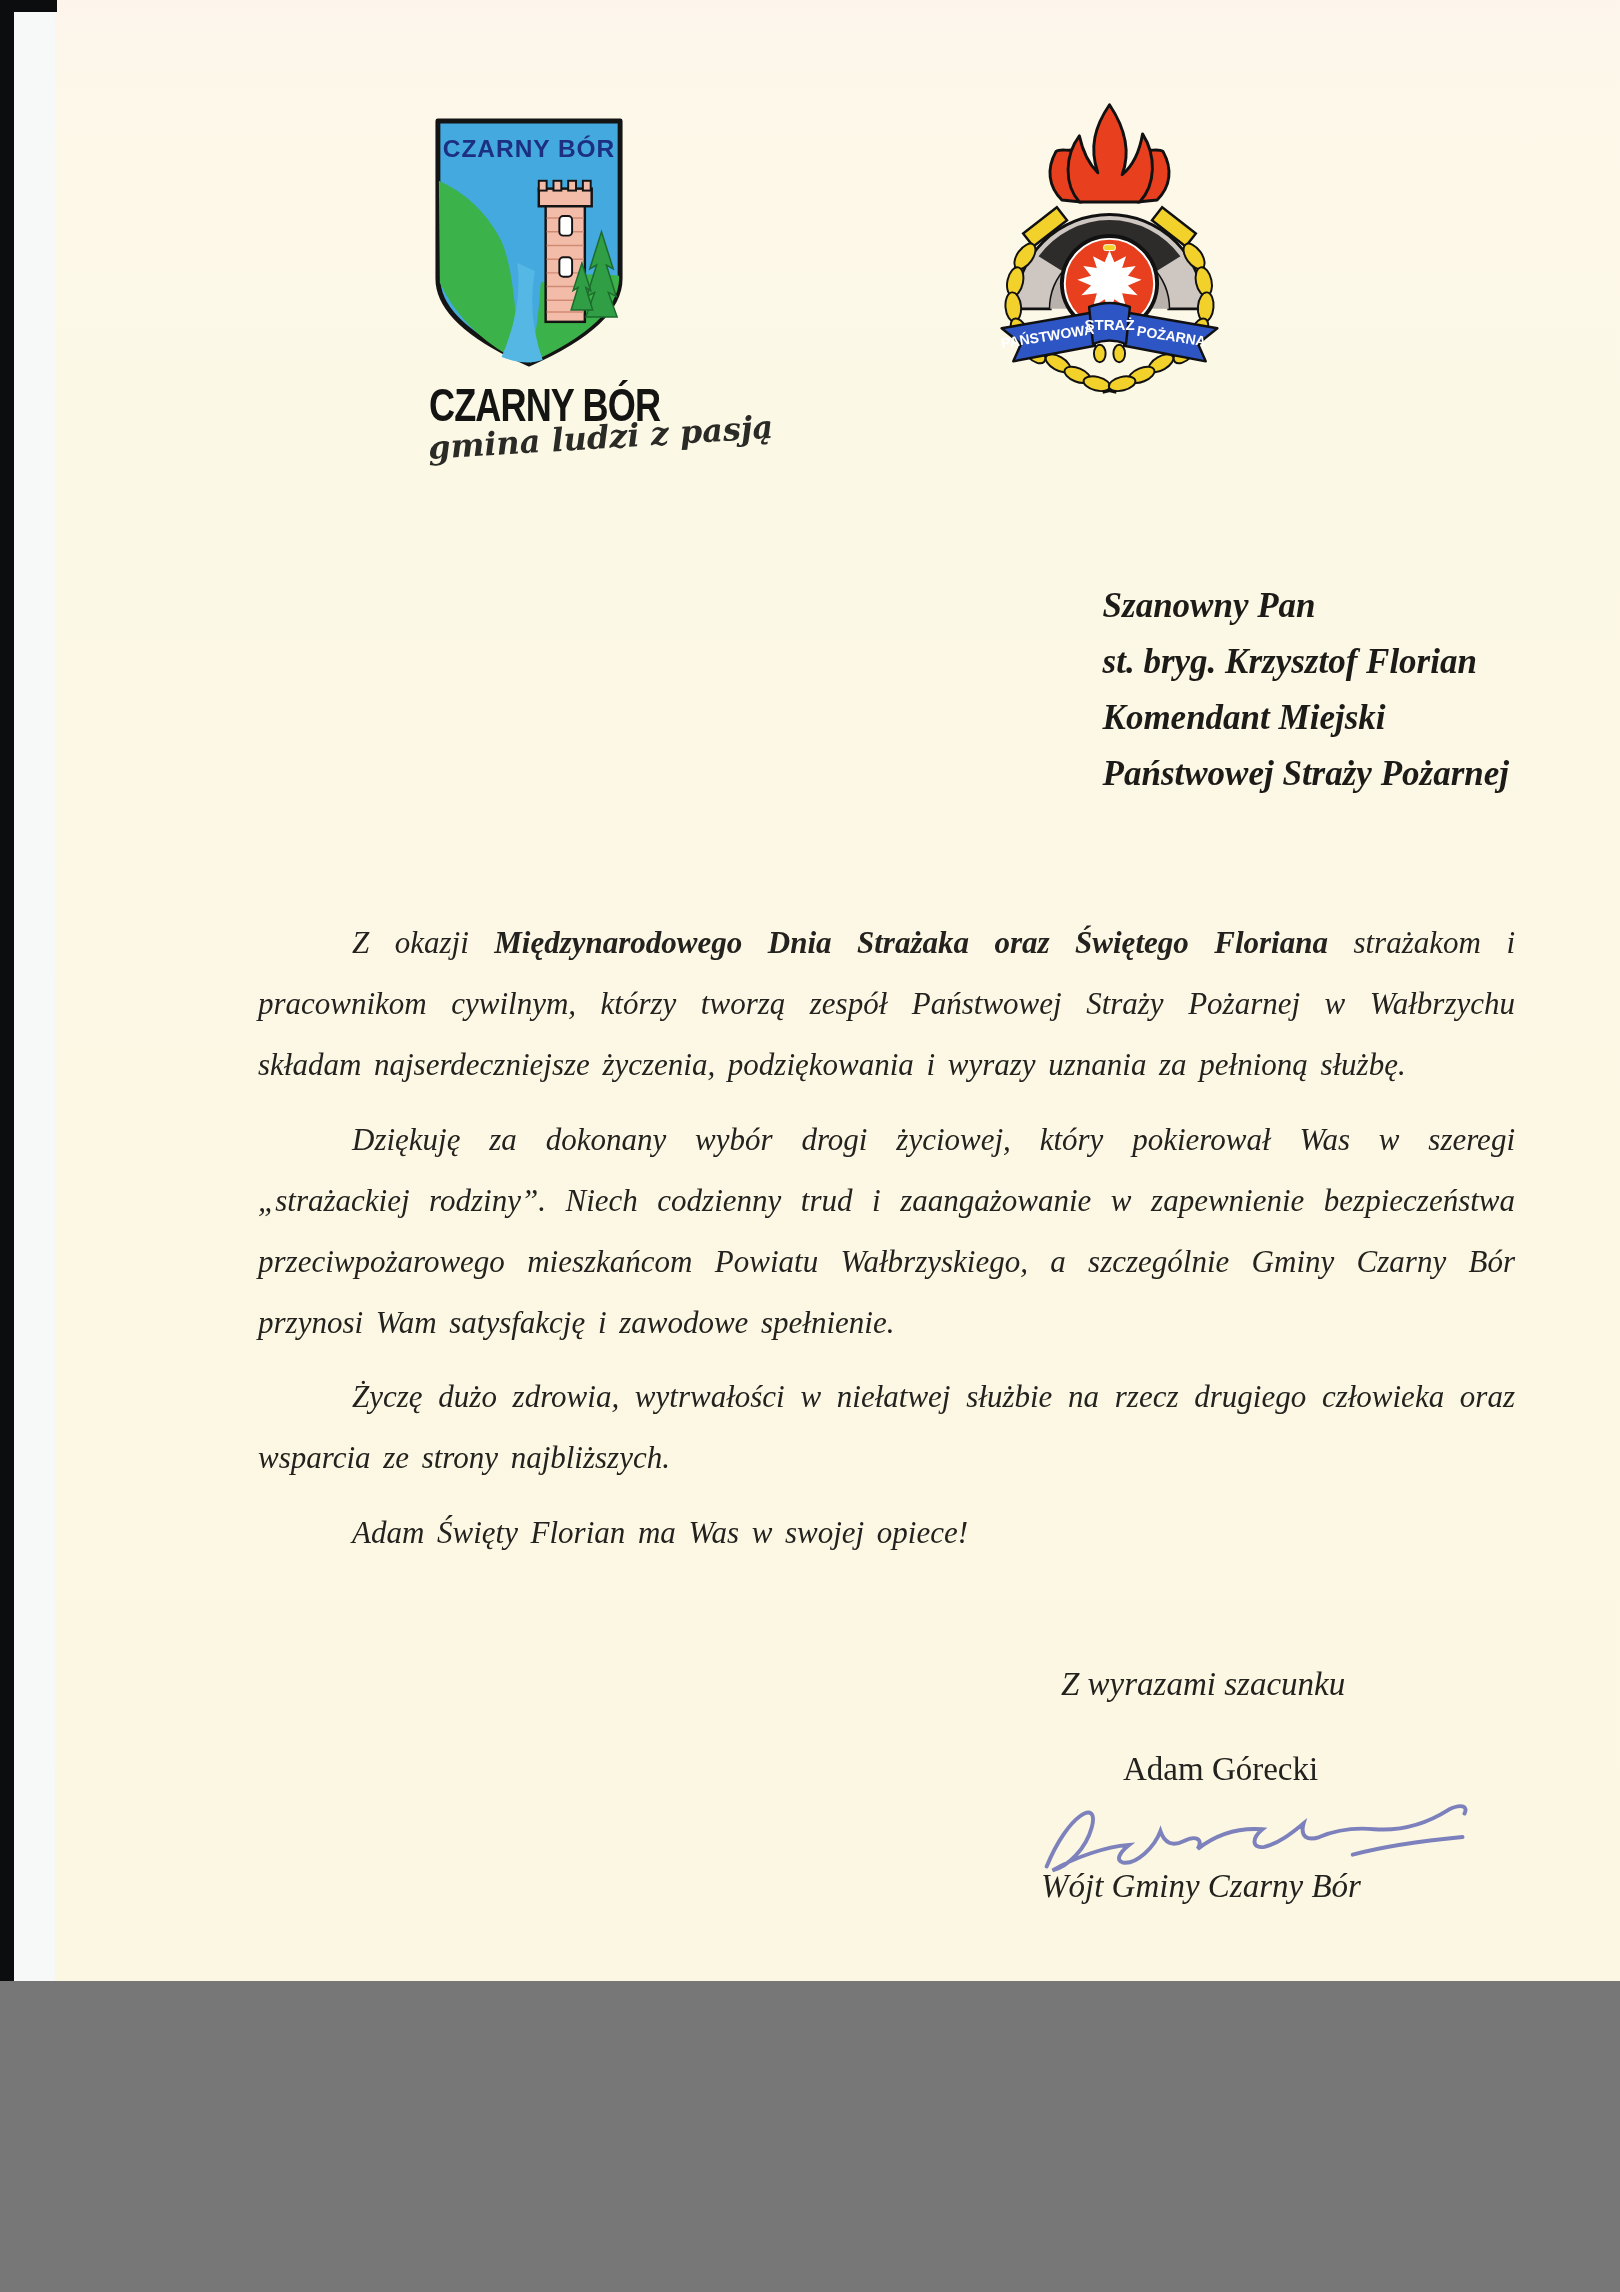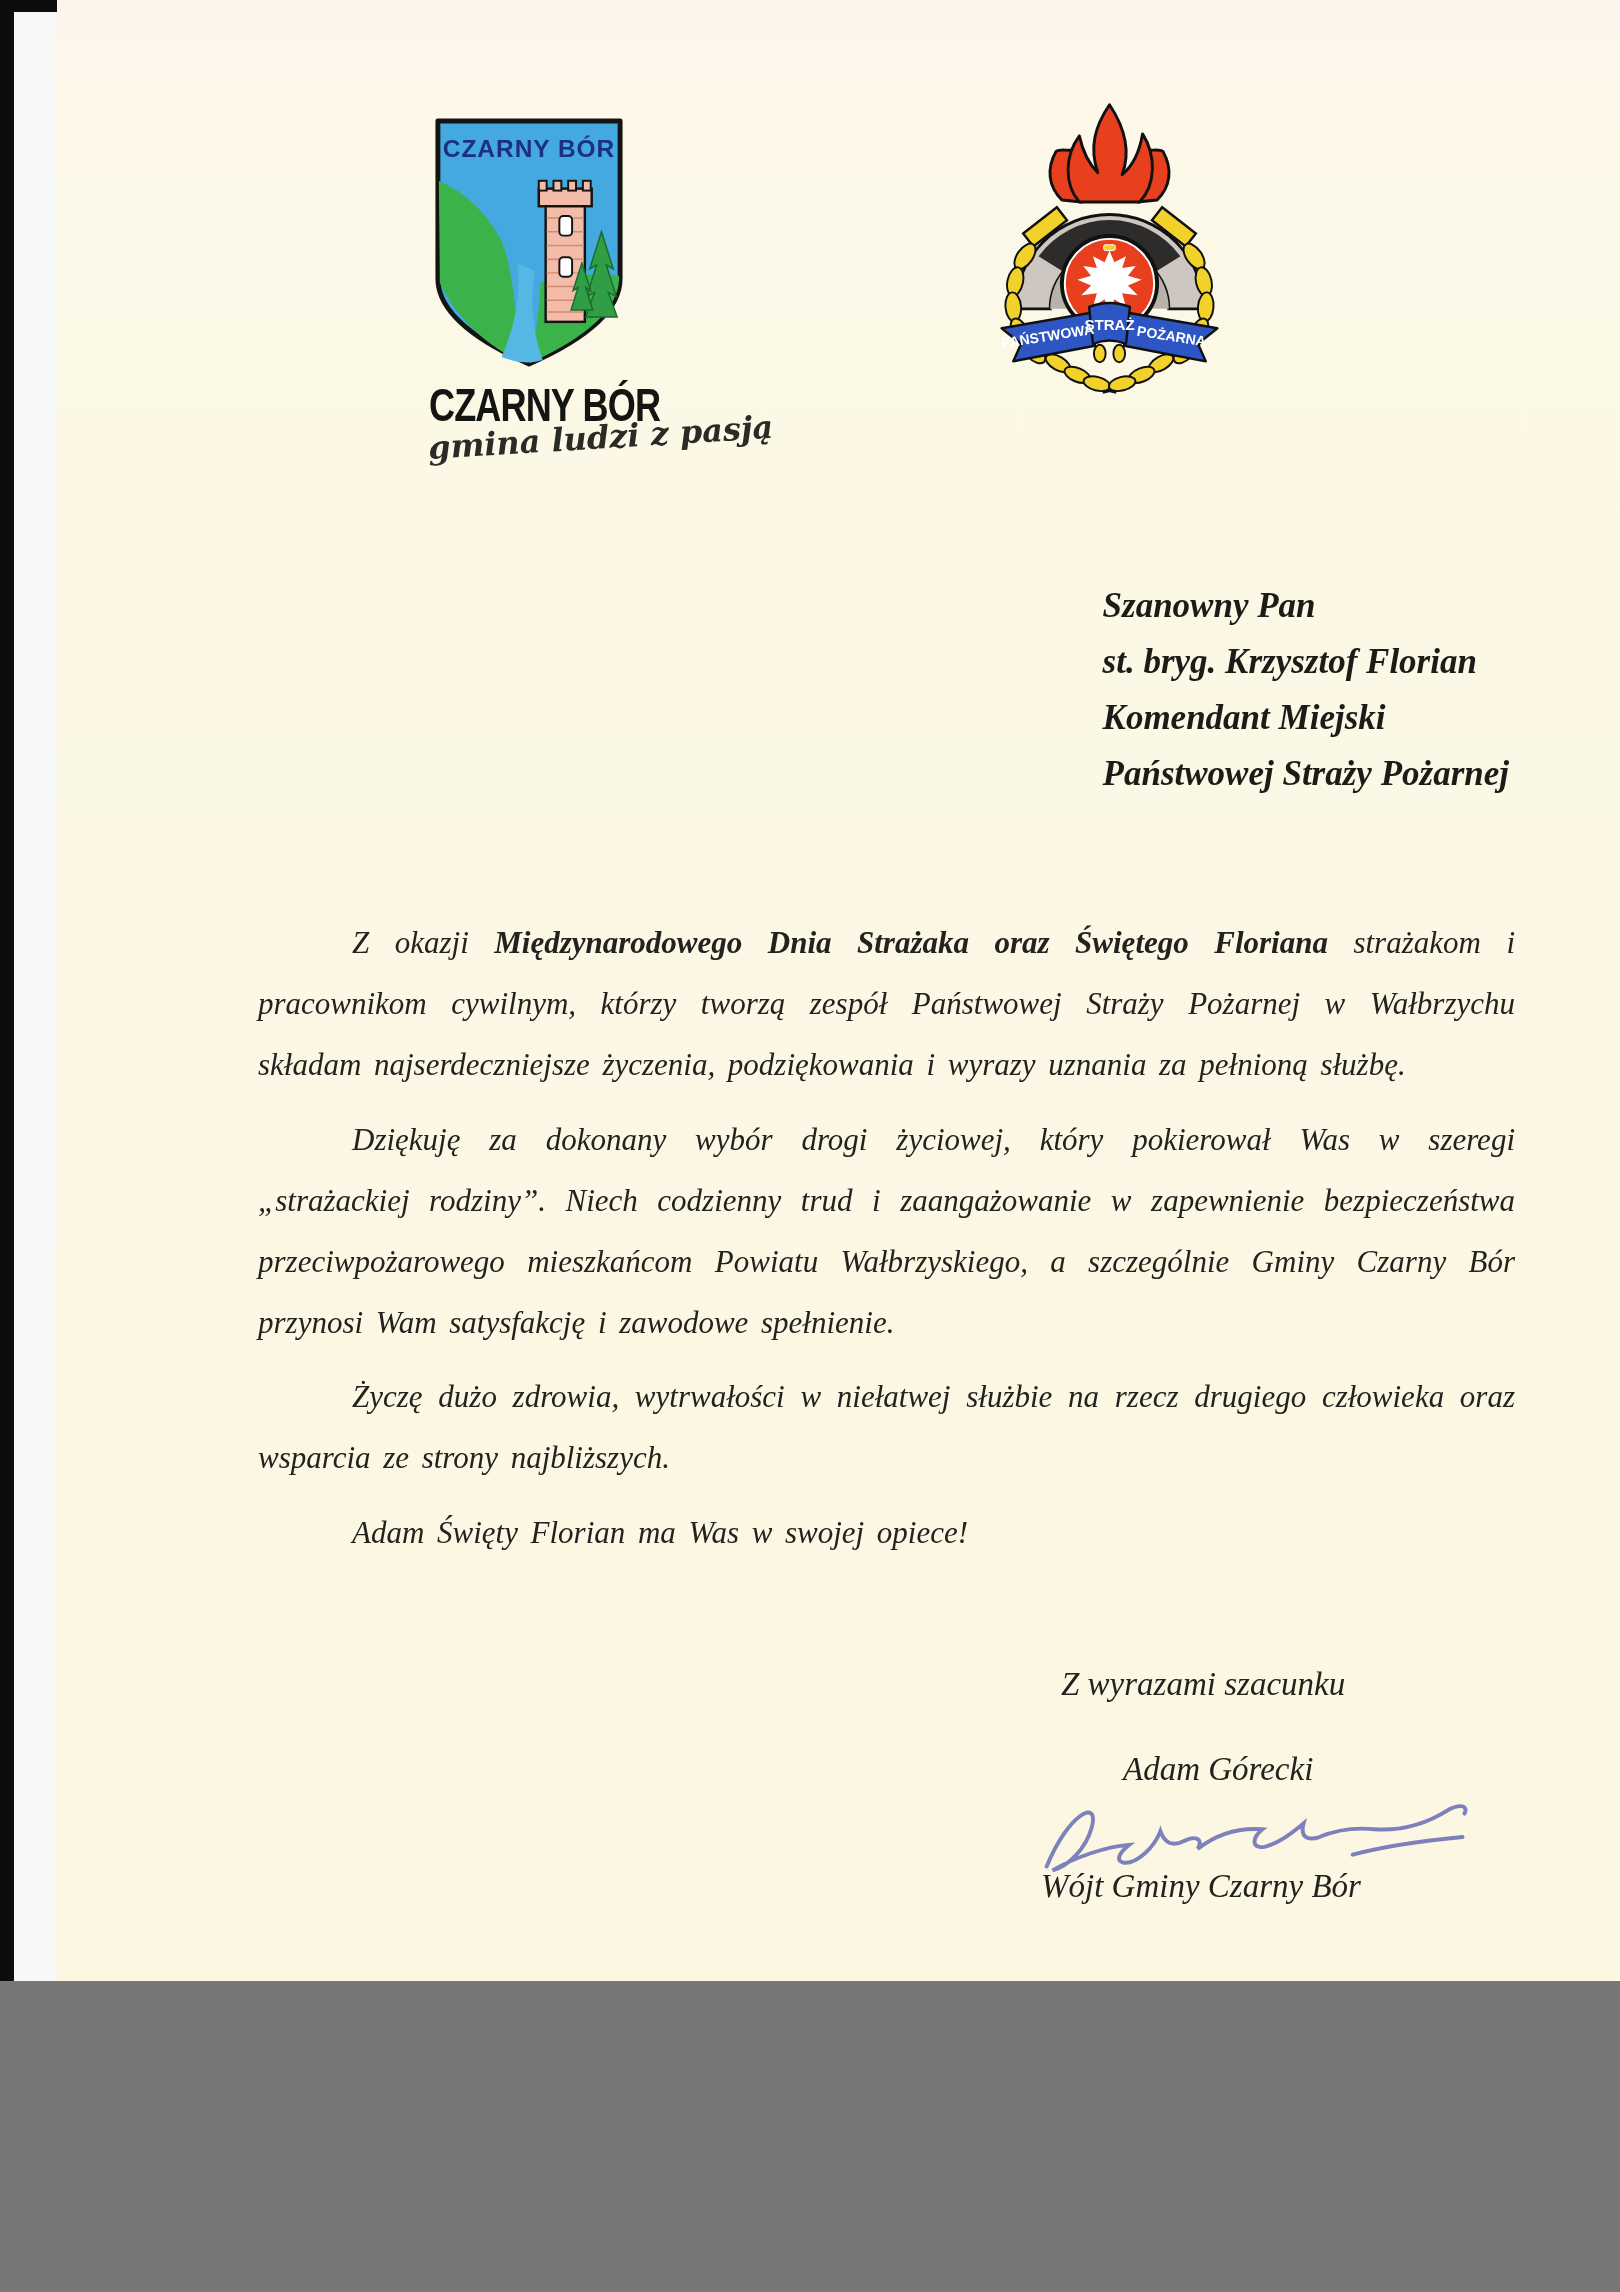--- a/index.html
+++ b/index.html
@@ -45,21 +45,21 @@
     position:absolute; left:258px; top:912px; width:1257px;
     font-style:italic; font-size:31px; line-height:61px;
     text-align:justify; word-spacing:4.9px;
   }
   .body-text p { text-indent:94px; margin-bottom:13.7px; }
   .body-text p.last { margin-bottom:0; }
   .body-text strong { font-weight:bold; }
 
   
   .closing-salutation { position:absolute; left:1061px; top:1666px; font-style:italic; font-size:33px; white-space:nowrap; }
-  .signer-name       { position:absolute; left:1123px; top:1751px; font-style:italic; font-size:33px; white-space:nowrap; }
+  .signer-name       { position:absolute; left:1123px; top:1751px; font-size:33px; white-space:nowrap; }
   .signature-ink     { position:absolute; left:1029px; top:1784px; width:461px; height:113px; }
   .signer-title      { position:absolute; left:1041px; top:1868px; font-style:italic; font-size:33px; white-space:nowrap; }
 
   
   .dateline { position:absolute; left:672px; top:2052px; font-style:italic; font-size:32px; white-space:nowrap; }
 </style>
 </head>
 <body>
 
 <div class="page">

